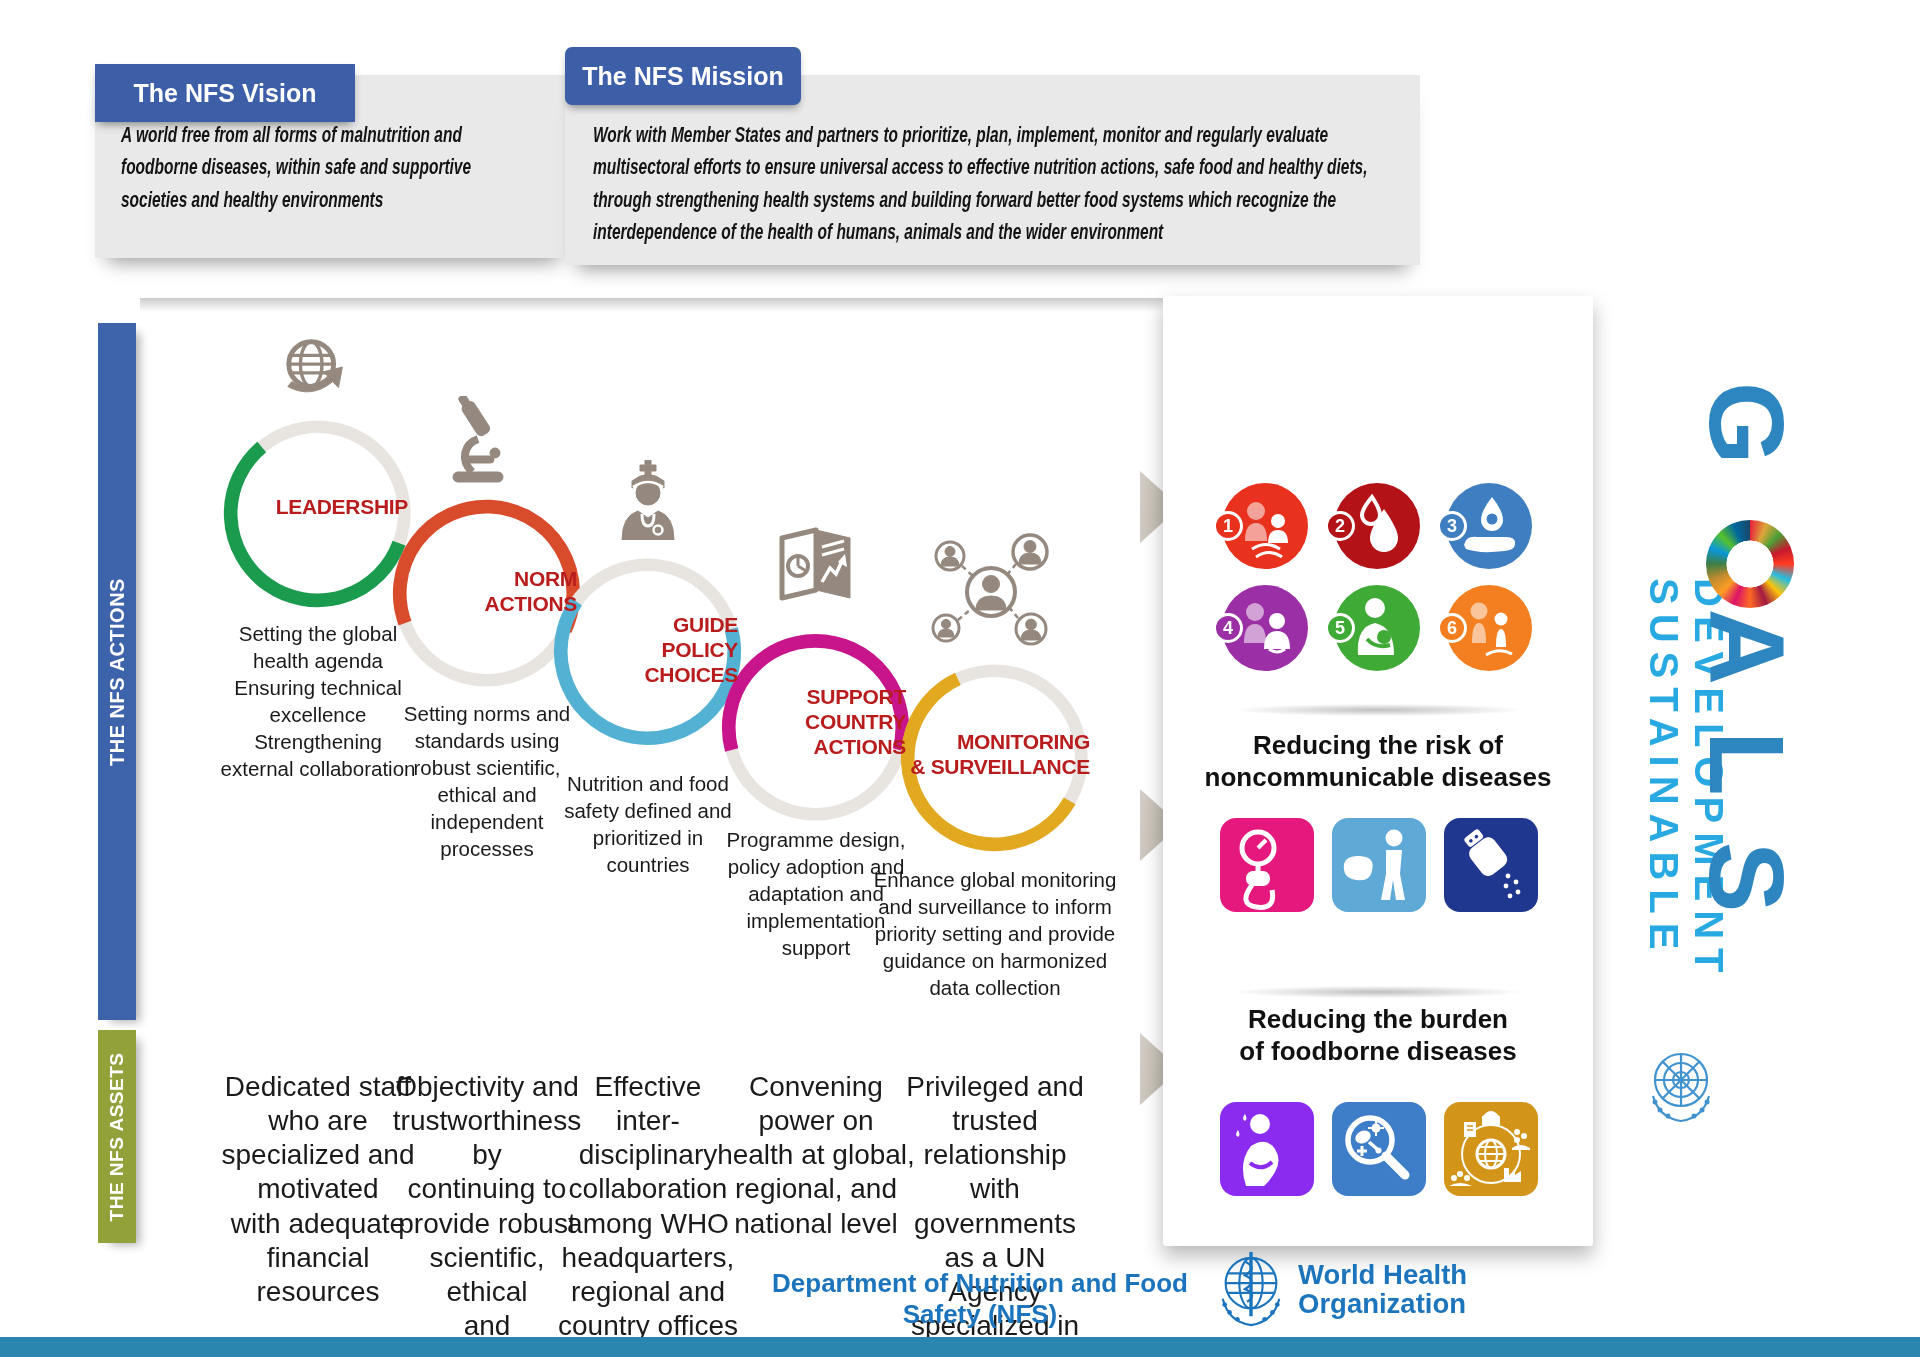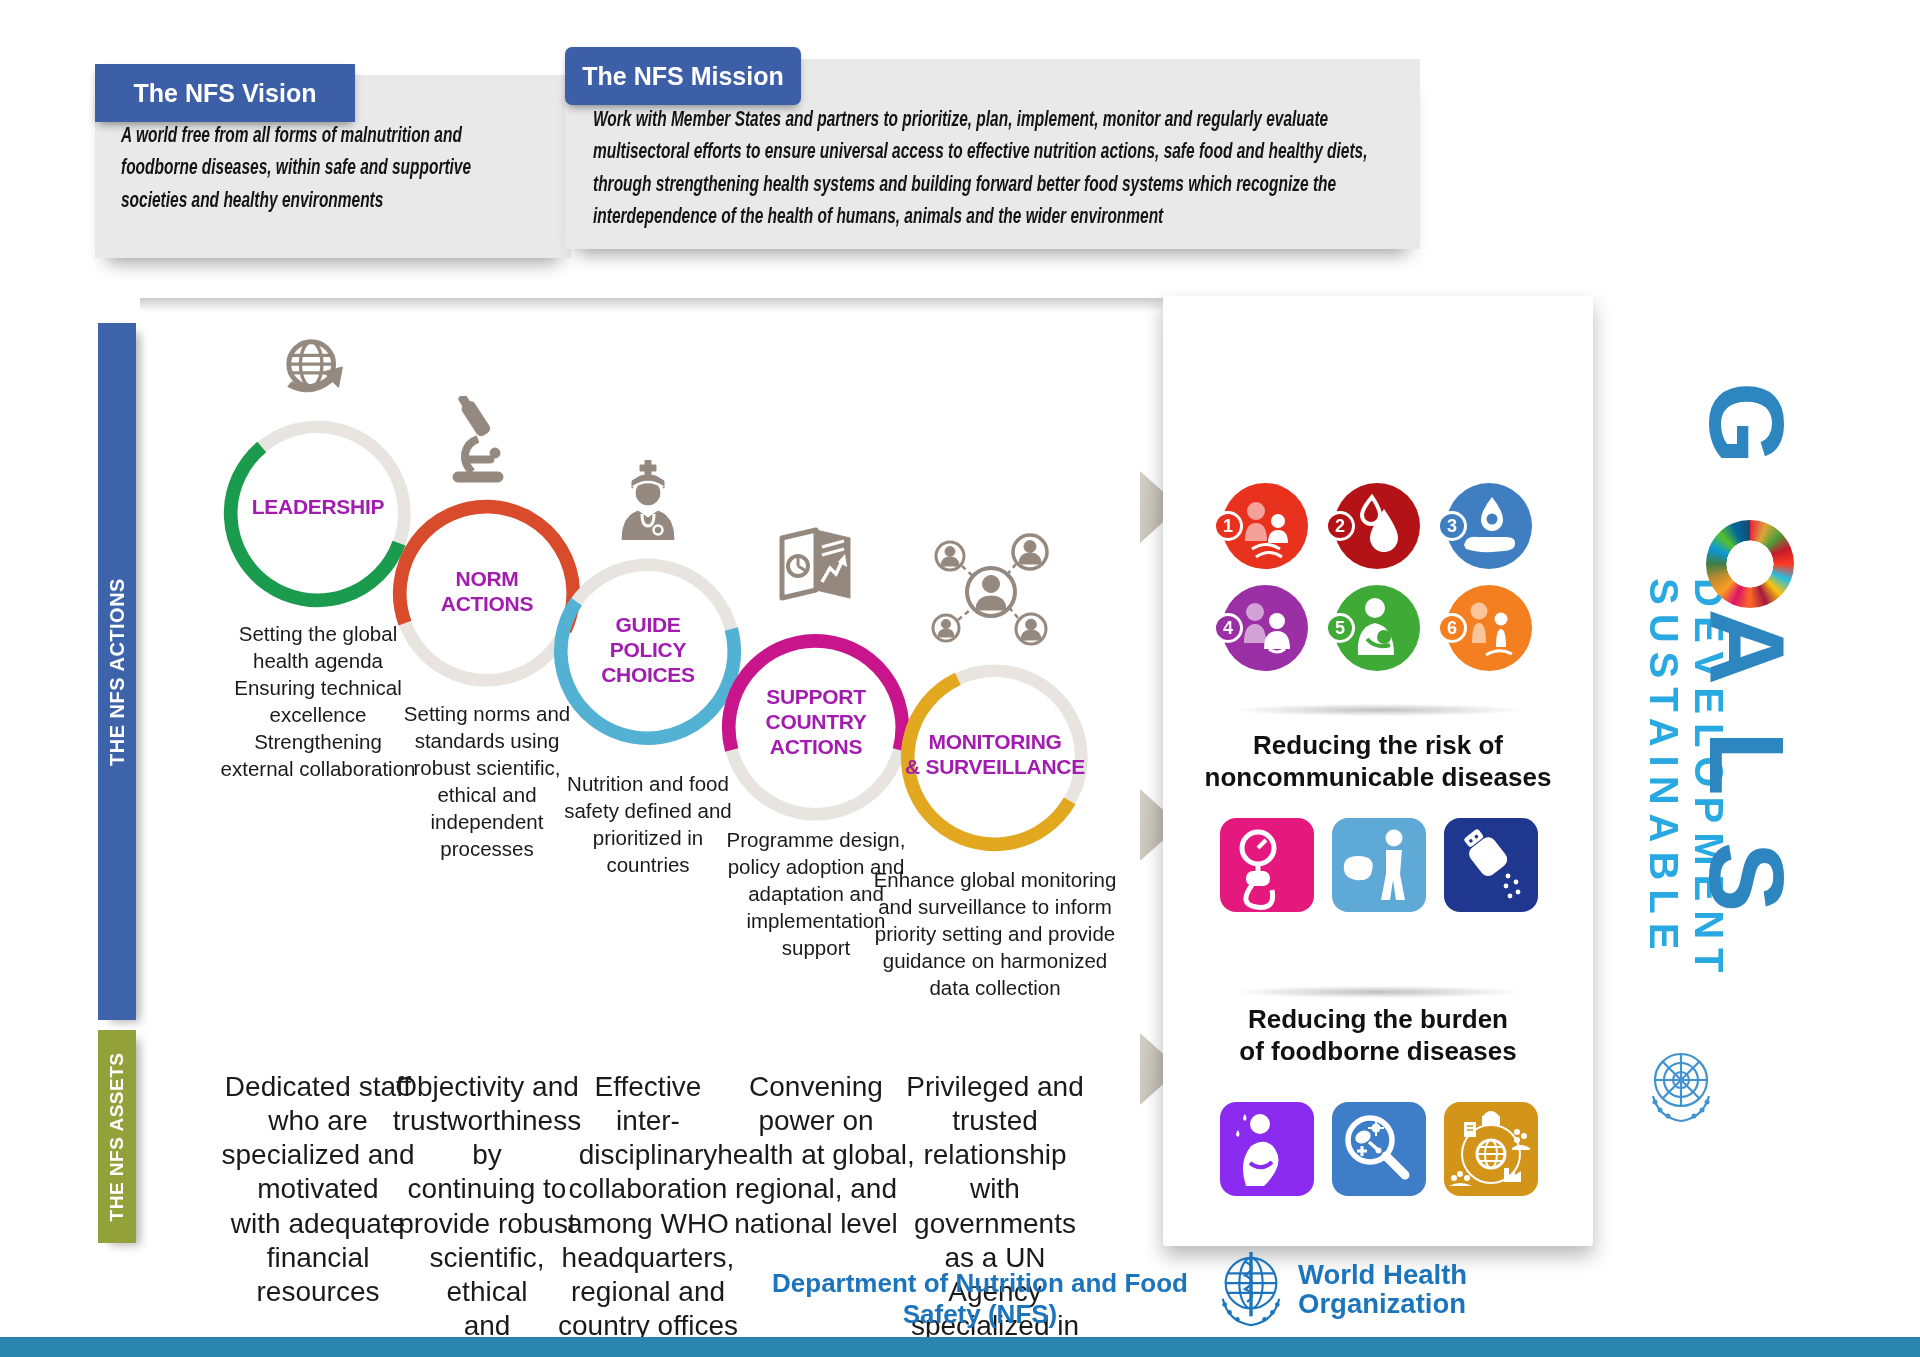--- a/index.html
+++ b/index.html
@@ -21,22 +21,22 @@
   .vlabel{position:absolute;left:50%;top:50%;transform:translate(-50%,-50%) rotate(-90deg);
        white-space:nowrap;color:#fff;font-weight:bold;font-size:20px;letter-spacing:.5px;}
 
   .sheetshadow{position:absolute;left:140px;top:298px;width:1285px;height:14px;
        background:linear-gradient(rgba(0,0,0,.20),rgba(0,0,0,0));}
 
   
   .ring{position:absolute;width:195px;height:195px;}
   .ring-base{fill:none;stroke:#e8e5e1;stroke-width:13;}
   .ring-arc{fill:none;stroke-width:14;}
-  .c-title{position:absolute;text-align:center;font-weight:bold;font-size:21px;line-height:1.2;
-       white-space:pre-line;letter-spacing:-.3px;color:#a21caf;}
+  .c-title{position:absolute;text-align:right;font-weight:bold;font-size:21px;line-height:1.2;
+       white-space:pre-line;letter-spacing:-.3px;color:#b91c1c;}
   .c-desc{position:absolute;text-align:center;font-size:20.5px;line-height:1.32;
        white-space:pre-line;color:#1a1a1a;}
   .gicon{position:absolute;}
   .gi{fill:#95897f;stroke:#95897f;}
 
   .chev{position:absolute;left:1140px;width:40px;height:72px;
        background:linear-gradient(100deg,#d4cec6,#bab3a9);
        clip-path:polygon(0 0,100% 50%,0 100%);}
 
   .asset{position:absolute;width:200px;top:1070px;text-align:center;font-size:28px;
@@ -74,21 +74,21 @@
 <body>
 
 <div class="stage">
 
   <div class="graybox" style="left:95px;top:75px;width:450px;height:183px;padding-left:26px;">
     <div class="gtext" style="left:26px;top:44px;width:565px;">A world free from all forms of malnutrition and foodborne diseases, within safe and supportive societies and healthy environments</div>
   </div>
   <div class="hdr" style="left:95px;top:64px;width:260px;height:58px;">
     <span>The NFS Vision</span>
   </div>
-  <div class="graybox" style="left:565px;top:59px;width:855px;height:190px;">
+  <div class="graybox" style="left:565px;top:75px;width:855px;height:190px;">
     <div class="gtext" style="left:28px;top:44px;width:1135px;">Work with Member States and partners to prioritize, plan, implement, monitor and regularly evaluate multisectoral efforts to ensure universal access to effective nutrition actions, safe food and healthy diets, through strengthening health systems and building forward better food systems which recognize the interdependence of the health of humans, animals and the wider environment</div>
   </div>
   <div class="hdr" style="left:565px;top:47px;width:236px;height:58px;border-radius:7px;">
     <span>The NFS Mission</span>
   </div>
 
   <div class="sheetshadow"></div>
 
   <div class="vbar" style="left:98px;top:323px;width:38px;height:697px;background:#3d63ab;">
     <span class="vlabel">THE NFS ACTIONS</span>

